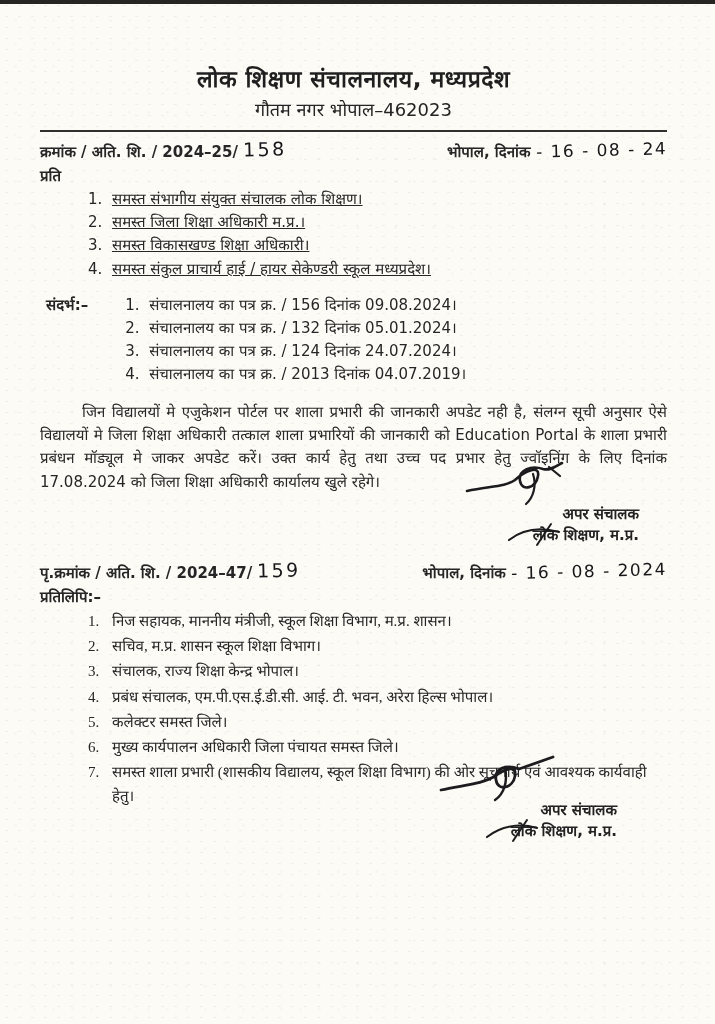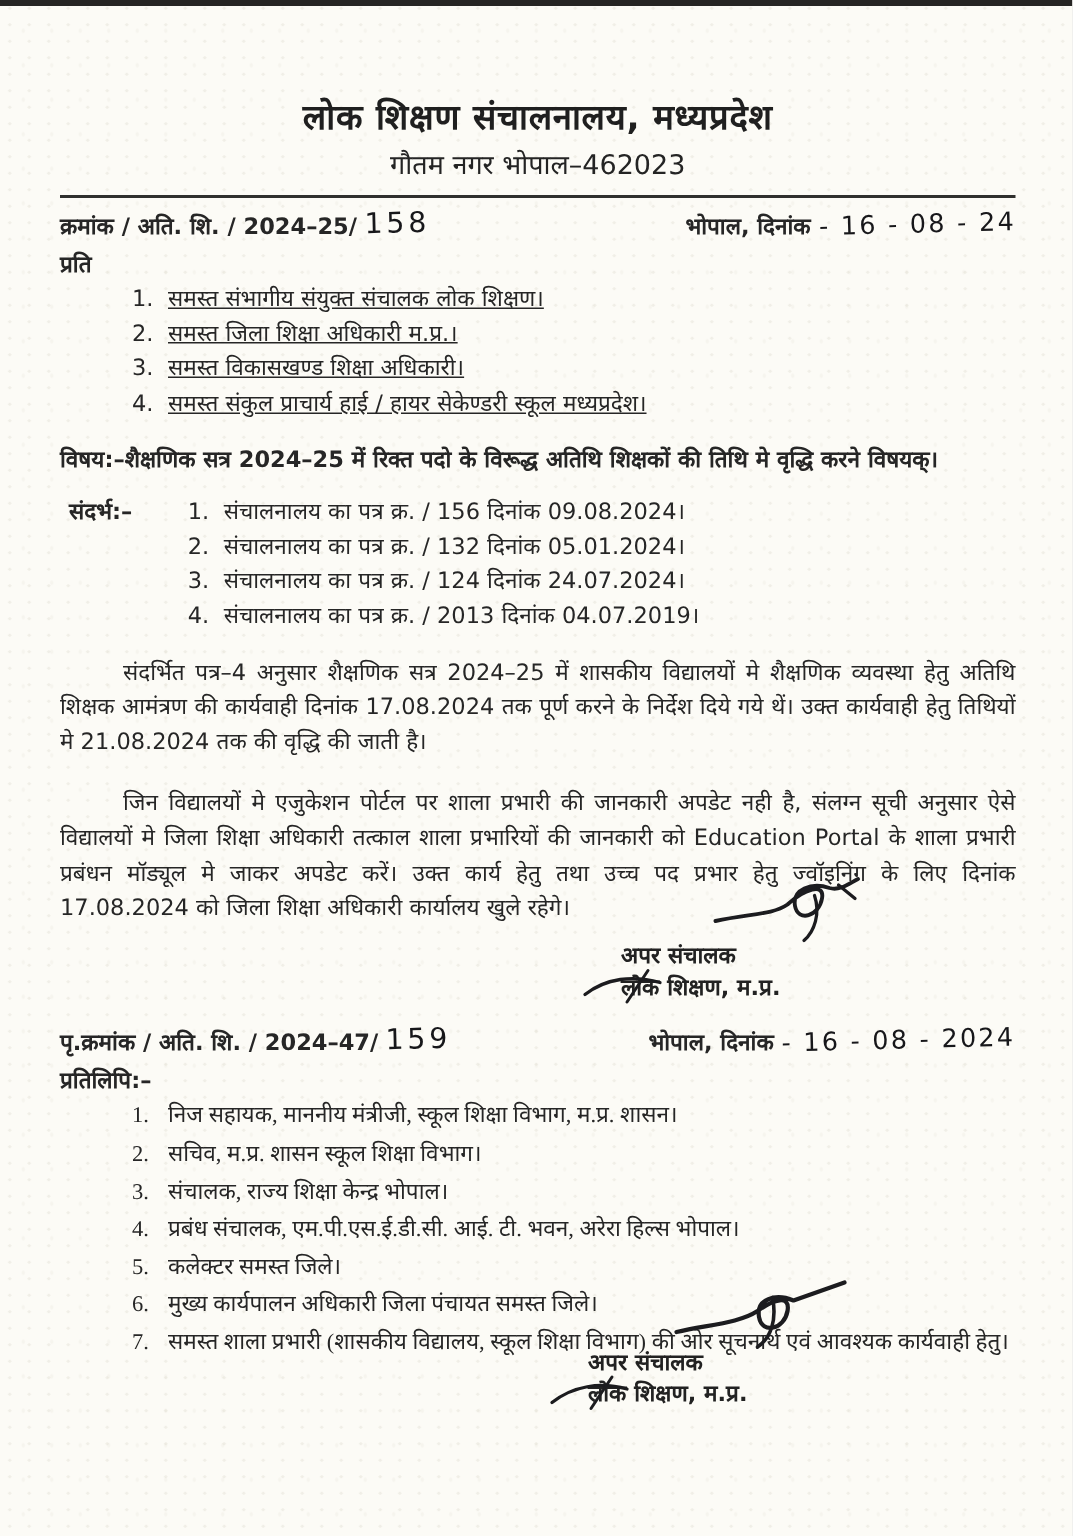--- a/index.html
+++ b/index.html
@@ -14,21 +14,21 @@
   }
   .page::before{
     content:"";position:absolute;inset:0;pointer-events:none;
     background-image:
       radial-gradient(rgba(210,206,190,.28) 1px, transparent 1.2px),
       radial-gradient(rgba(225,222,210,.22) 1px, transparent 1.4px);
     background-size:13px 11px,19px 23px;
     background-position:0 0,6px 9px;
   }
   .top-border{height:4px;background:#262524;width:100%;}
-  .inner{position:relative;padding:0 38px 0 40px;}
+  .inner{position:relative;padding:0 48px 0 40px;}
   
   .letterhead{text-align:center;margin-top:60px;}
   .lh-title{font-size:23px;font-weight:bold;line-height:30px;letter-spacing:.5px;color:#1f1f1f;}
   .lh-sub{font-size:18px;font-weight:normal;margin-top:3px;color:#242424;}
   .rule{border:none;border-top:2.2px solid #30302e;margin:9px 0 0 0;width:100%;}
   
   .ref-row{display:flex;justify-content:space-between;align-items:baseline;margin-top:7px;font-size:15px;font-weight:bold;}
   .handwriting{
     display:inline-block;
     font-size:19px;letter-spacing:2.5px;font-weight:normal;
@@ -46,21 +46,21 @@
   .subject{margin-top:14px;font-size:15px;font-weight:bold;line-height:22px;}
   
   .refs{display:flex;margin-top:13px;}
   .refs-label{font-size:15px;font-weight:bold;flex:0 0 auto;margin-right:27px;margin-left:6px;}
   .refs ol{margin-top:0;margin-left:10px;}
   
   .para{font-size:15px;line-height:23.4px;text-align:justify;text-indent:42px;margin:14px 0 0 0;}
   .para + .para{margin-top:17px;}
   .approval{margin-top:24px;margin-left:46px;font-size:15px;font-weight:bold;}
   
-  .sig-block{width:235px;margin:-34px 28px 0 auto;text-align:left;position:relative;}
+  .sig-block{width:235px;margin:-34px 28px 0 auto;text-align:right;position:relative;}
   .sig-block .scribble{display:block;margin:0 auto -4px auto;}
   .sig-line{font-size:15px;font-weight:bold;line-height:21px;color:#222;}
   .dept-wrap{position:relative;display:inline-block;}
   .dept-strike{position:absolute;left:-26px;top:-4px;pointer-events:none;}
   .sig-block-2{margin:-58px 50px 0 auto;}
   
   .endorse-row{margin-top:14px;}
   .copies{margin-left:48px !important;}
   ol.copies li{line-height:24.6px;margin-bottom:.5px;font-family:Liberation Serif, serif;}
   .ink{stroke:#1c1c1f;fill:none;stroke-linecap:round;stroke-linejoin:round;}
@@ -90,33 +90,31 @@
     </div>
 
     <div class="to-label">प्रति</div>
     <ol class="doc-list recipients">
       <li>समस्त संभागीय संयुक्त संचालक लोक शिक्षण।</li>
       <li>समस्त जिला शिक्षा अधिकारी म.प्र.।</li>
       <li>समस्त विकासखण्ड शिक्षा अधिकारी।</li>
       <li>समस्त संकुल प्राचार्य हाई / हायर सेकेण्डरी स्कूल मध्यप्रदेश।</li>
     </ol>
 
-    <div class="subject">विषय:–शैक्षणिक सत्र 2024–25 में रिक्त पदो के विरूद्ध अतिथि शिक्षकों की तिथि मे वृद्धि करने विषयक्।</div>
 
     <div class="refs">
       <span class="refs-label">संदर्भ:–</span>
       <ol class="doc-list">
         <li>संचालनालय का पत्र क्र. / 156 दिनांक 09.08.2024।</li>
         <li>संचालनालय का पत्र क्र. / 132 दिनांक 05.01.2024।</li>
         <li>संचालनालय का पत्र क्र. / 124 दिनांक 24.07.2024।</li>
         <li>संचालनालय का पत्र क्र. / 2013 दिनांक 04.07.2019।</li>
       </ol>
     </div>
 
-    <p class="para">संदर्भित पत्र–4 अनुसार शैक्षणिक सत्र 2024–25 में शासकीय विद्यालयों मे शैक्षणिक व्यवस्था हेतु अतिथि शिक्षक आमंत्रण की कार्यवाही दिनांक 17.08.2024 तक पूर्ण करने के निर्देश दिये गये थें। उक्त कार्यवाही हेतु तिथियों मे 21.08.2024 तक की वृद्धि की जाती है।</p>
     <p class="para">जिन विद्यालयों मे एजुकेशन पोर्टल पर शाला प्रभारी की जानकारी अपडेट नही है, संलग्न सूची अनुसार ऐसे विद्यालयों मे जिला शिक्षा अधिकारी तत्काल शाला प्रभारियों की जानकारी को Education Portal के शाला प्रभारी प्रबंधन मॉड्यूल मे जाकर अपडेट करें। उक्त कार्य हेतु तथा उच्च पद प्रभार हेतु ज्वॉइनिंग के लिए दिनांक 17.08.2024 को जिला शिक्षा अधिकारी कार्यालय खुले रहेगे।</p>
 
 
     <div class="sig-block">
       <svg class="scribble" width="118" height="48" viewBox="0 0 118 48">
         <path class="ink" stroke-width="2.6" d="M4 31 C 26 26, 42 27, 52 20 C 63 10, 77 5, 75 16 C 73 28, 59 32, 57 21 C 55 10, 68 5, 80 9 C 87 11, 93 6, 99 3"></path>
         <path class="ink" stroke-width="2.2" d="M86 7 L 97 16"></path>
         <path class="ink" stroke-width="2.2" d="M70 14 C 74 26, 70 38, 63 44"></path>
       </svg>
       <div class="sig-line">अपर संचालक</div>

